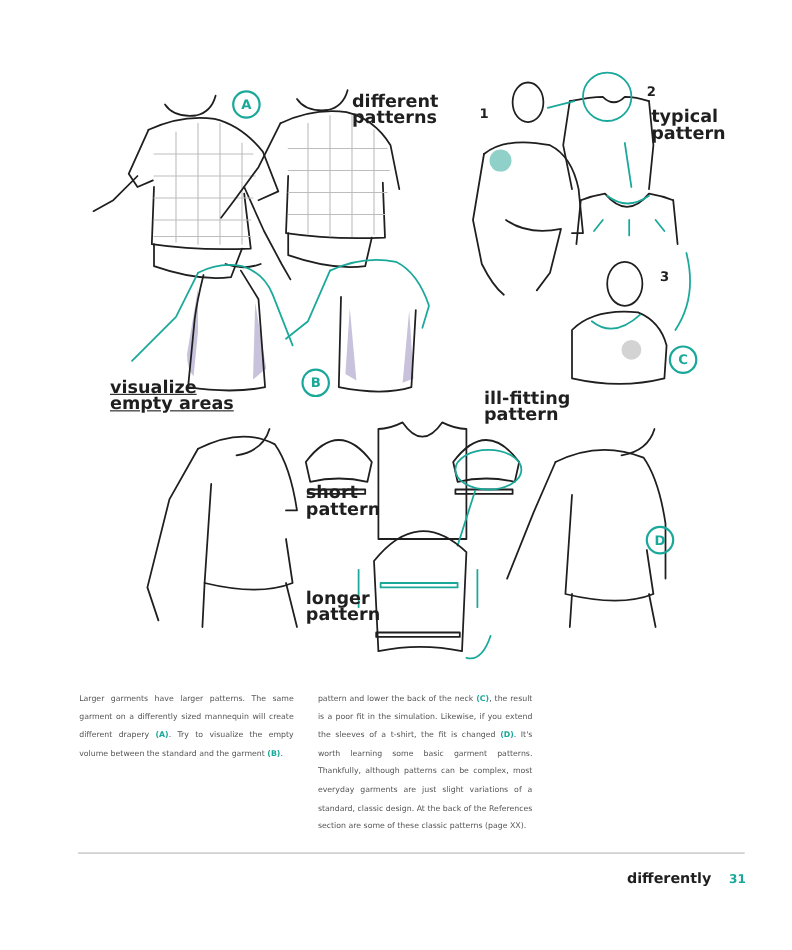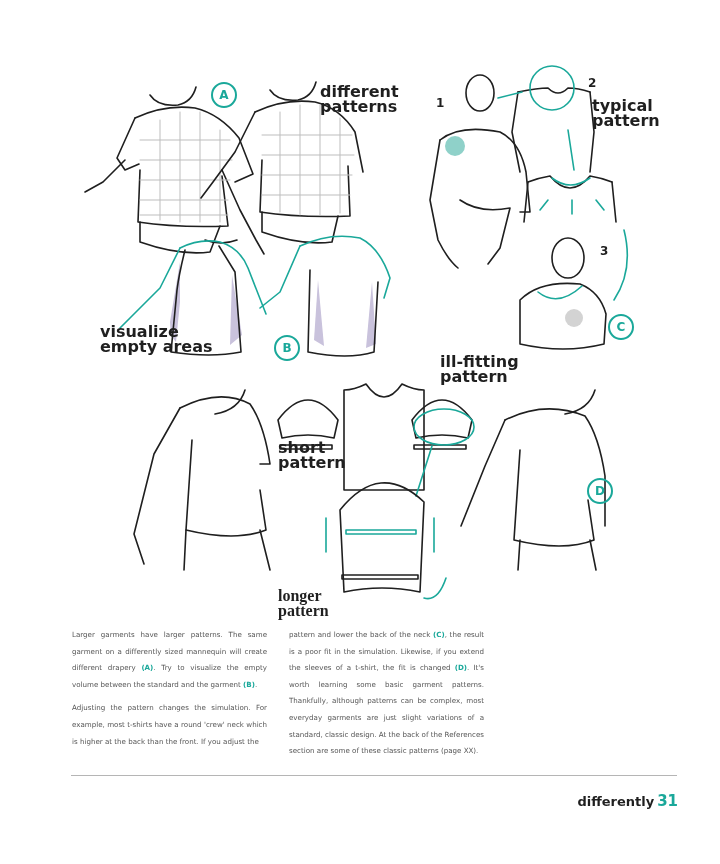--- a/index.html
+++ b/index.html
@@ -13,21 +13,21 @@
   .badge { position: absolute; width: 22px; height: 22px; border: 2.5px solid #1aa89a;
            border-radius: 50%; color: #1aa89a; font-family: "DejaVu Sans", sans-serif;
            font-weight: bold; font-size: 12px; line-height: 22px; text-align: center; }
   .col { position: absolute; top: 627px; width: 195px; font-family: "DejaVu Sans", sans-serif;
          font-size: 7.1px; line-height: 16.6px; color: #555; text-align: justify; }
   .col p { margin: 0 0 7px 0; }
   .ref { color: #1aa89a; font-weight: bold; }
   .rule { position: absolute; left: 71px; top: 775px; width: 606px; height: 1px; background: #b5b5b5; }
   .footer { position: absolute; right: 42px; top: 792px; font-family: "DejaVu Sans", sans-serif;
             font-size: 13px; font-weight: bold; color: #1f1f1f; }
-  .footer .pg { color: #1aa89a; font-size: 15px; margin-left: 3px; }
+  .footer .pg { color: #1aa89a; font-size: 11px; margin-left: 16px; }
 </style>
 </head>
 <body>
 
 <svg class="illus" viewBox="0 0 720 610" xmlns="http://www.w3.org/2000/svg" fill="none" stroke="#1f1f1f" stroke-width="1.6" stroke-linecap="round" stroke-linejoin="round">
 
   <g>
     <path d="M150 95 q8 12 28 10 q14 -3 18 -18"></path>
     <path d="M135 118 q30 -14 60 -10 q25 6 44 30 l14 36 -18 8"></path>
     <path d="M135 118 l-18 40 8 12 14 -6"></path>
@@ -121,43 +121,42 @@
     <path d="M595 390 q-6 20 -30 24"></path>
     <path d="M505 420 q40 -20 80 -4 q14 20 20 60 l0 50"></path>
     <path d="M505 420 l-20 46 -24 60"></path>
     <path d="M520 450 l-6 90 q50 12 80 0 l-6 -40"></path>
     <path d="M520 540 l-2 30 M590 540 l6 30"></path>
   </g>
 </svg>
 
 <div class="label" style="left:320px;top:84px;width:90px;white-space:pre-line;">different
 patterns</div>
-<div class="label" style="left:100px;top:324px;width:120px;white-space:pre-line;">visualize
+<div class="label" style="left:100px;top:344px;width:120px;white-space:pre-line;text-decoration:underline;">visualize
 empty areas</div>
 <div class="label" style="left:592px;top:98px;width:62px;white-space:pre-line;">typical
 pattern</div>
 <div class="label" style="left:440px;top:321px;width:80px;white-space:pre-line;margin-top:33px;">ill-fitting
 pattern</div>
 <div class="label" style="left:278px;top:440px;width:56px;white-space:pre-line;">short
 pattern</div>
-<div class="label" style="left:278px;top:588px;width:62px;white-space:pre-line;font-family:Liberation Serif, serif;">longer
+<div class="label" style="left:278px;top:536px;width:62px;white-space:pre-line;">longer
 pattern</div>
 
 <div class="num" style="left:436px;top:96px;">1</div>
 <div class="num" style="left:588px;top:76px;">2</div>
 <div class="num" style="left:600px;top:244px;">3</div>
 
 <div class="badge" style="left:211px;top:82px;">A</div>
 <div class="badge" style="left:274px;top:335px;">B</div>
 <div class="badge" style="left:608px;top:314px;">C</div>
 <div class="badge" style="left:587px;top:478px;">D</div>
 
 <div class="col" style="left:72px;">
   <p><span>Larger garments have larger patterns. The same garment on a differently sized mannequin will create different drapery </span><span class="ref">(A)</span><span>. Try to visualize the empty volume between the standard and the garment </span><span class="ref">(B)</span><span>.</span></p>
-  <p>Adjusting the pattern changes the simulation. For example, most t-shirts have a round 'crew' neck which is higher at the back than the front. If you adjust the</p>
 </div>
 <div class="col" style="left:289px;">
   <p><span>pattern and lower the back of the neck </span><span class="ref">(C)</span><span>, the result is a poor fit in the simulation. Likewise, if you extend the sleeves of a t-shirt, the fit is changed </span><span class="ref">(D)</span><span>. It's worth learning some basic garment patterns. Thankfully, although patterns can be complex, most everyday garments are just slight variations of a standard, classic design. At the back of the References section are some of these classic patterns (page XX).</span></p>
 </div>
 
 <div class="rule"></div>
 <div class="footer">
   <span>differently</span><span class="pg">31</span>
 </div>
 

